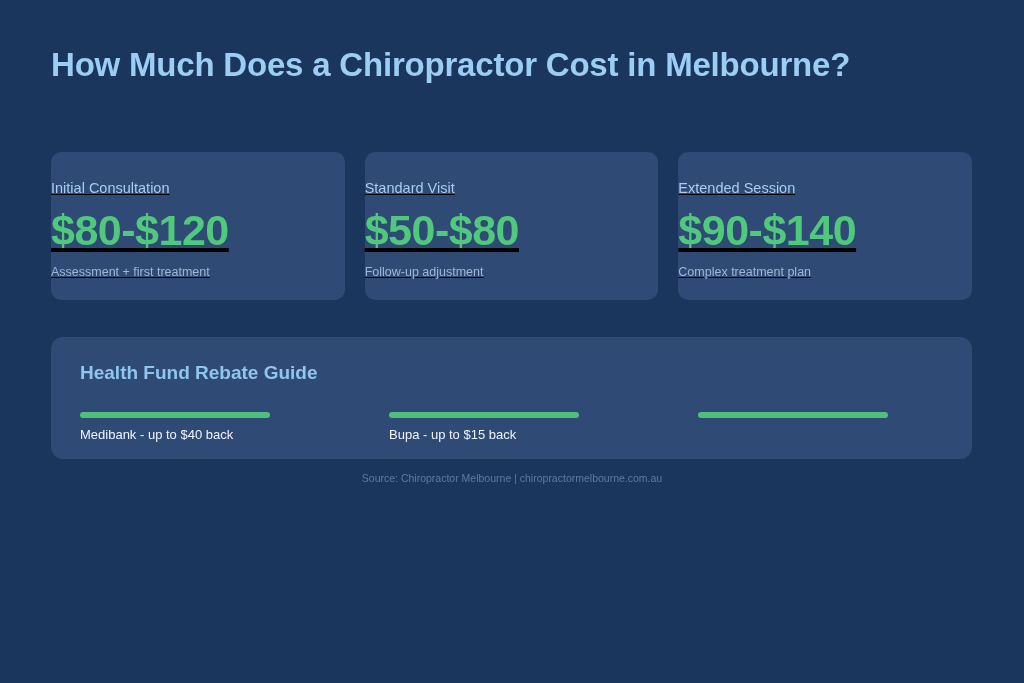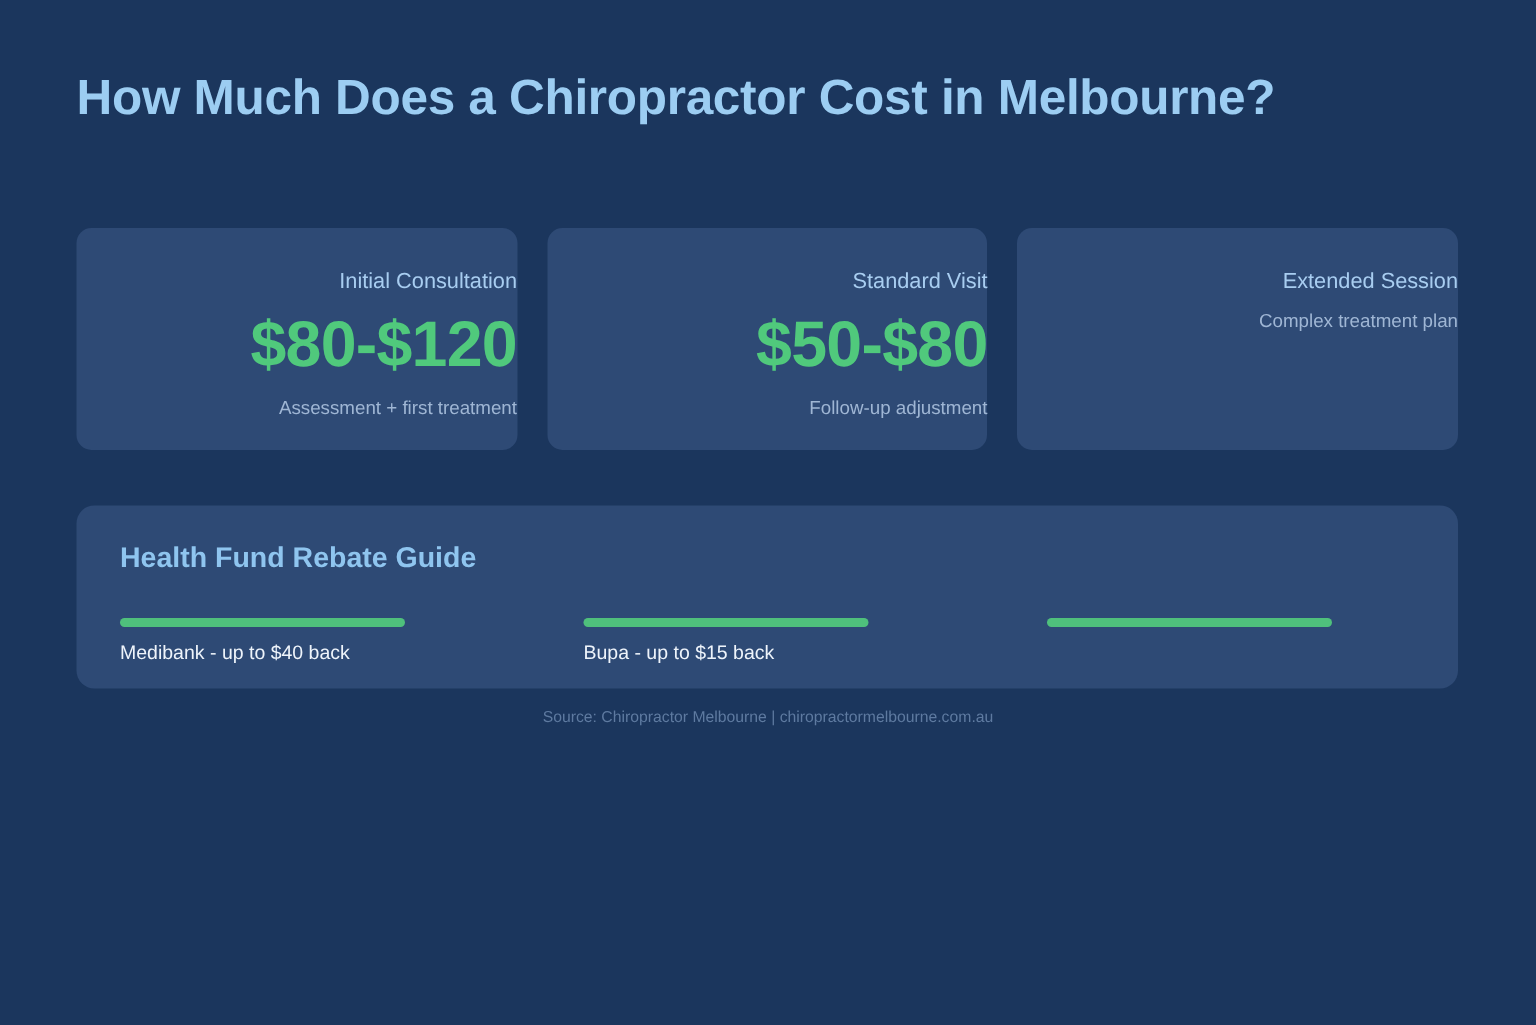--- a/index.html
+++ b/index.html
@@ -54,23 +54,24 @@
     gap: 20px;
   }
   .stat-card {
     flex: 1 1 0;
     height: 148px;
     background: #2e4a75;
     border-radius: 10px;
     box-sizing: border-box;
     display: flex;
     flex-direction: column;
-    align-items: flex-end;
+    align-items: flex-start;
     justify-content: flex-start;
     padding-top: 29px;
+    text-decoration: underline;
   }
   .stat-label {
     font-size: 14.5px;
     color: #a8cdf0;
     line-height: 1.1;
     text-align: center;
   }
   .stat-value {
     margin-top: 9px;
     font-size: 43px;
@@ -161,20 +162,21 @@
     </div>
 
     <div class="stat-card">
       <div class="stat-label">Standard Visit</div>
       <div class="stat-value">$50-$80</div>
       <div class="stat-caption">Follow-up adjustment</div>
     </div>
 
     <div class="stat-card">
       <div class="stat-label">Extended Session</div>
+      <div class="stat-value">$90-$140</div>
       <div class="stat-caption">Complex treatment plan</div>
     </div>
 
   </div>
 
   <div class="rebate-panel">
     <h2 class="rebate-heading">Health Fund Rebate Guide</h2>
     <div class="rebate-items">
 
       <div class="rebate-item">

